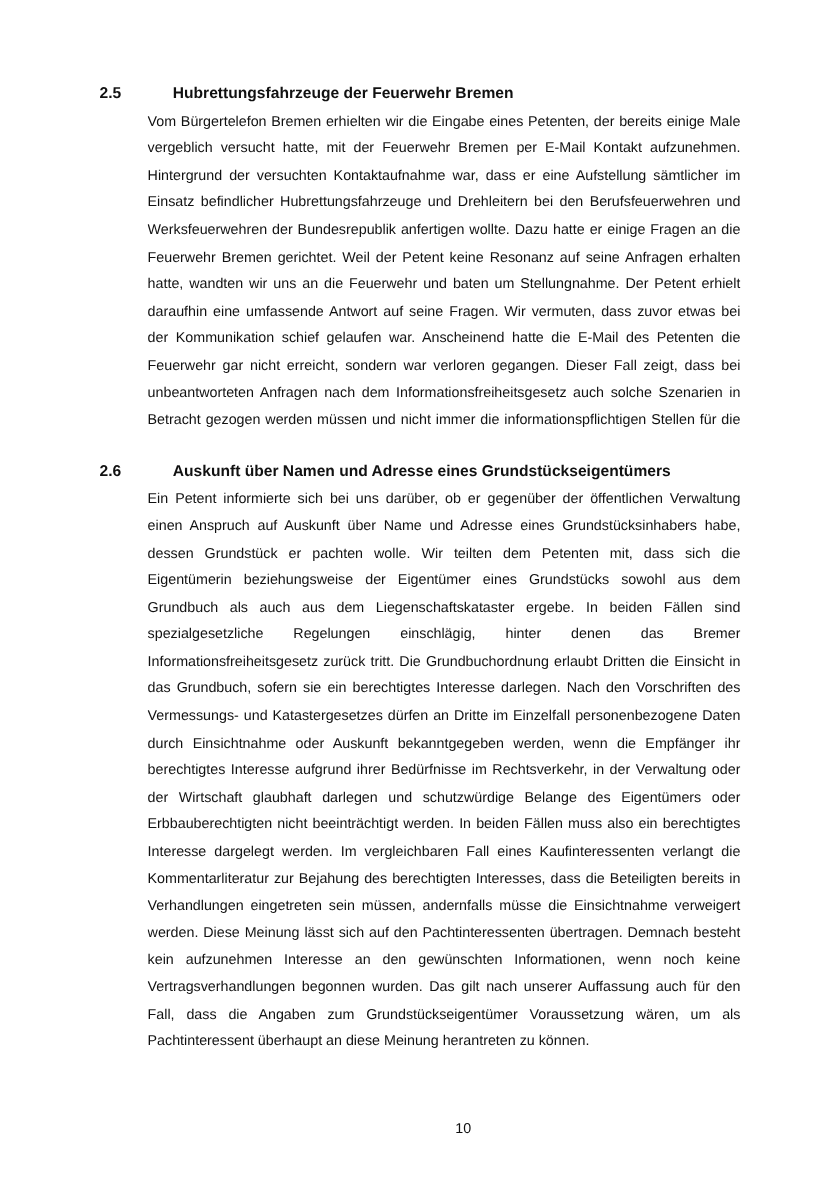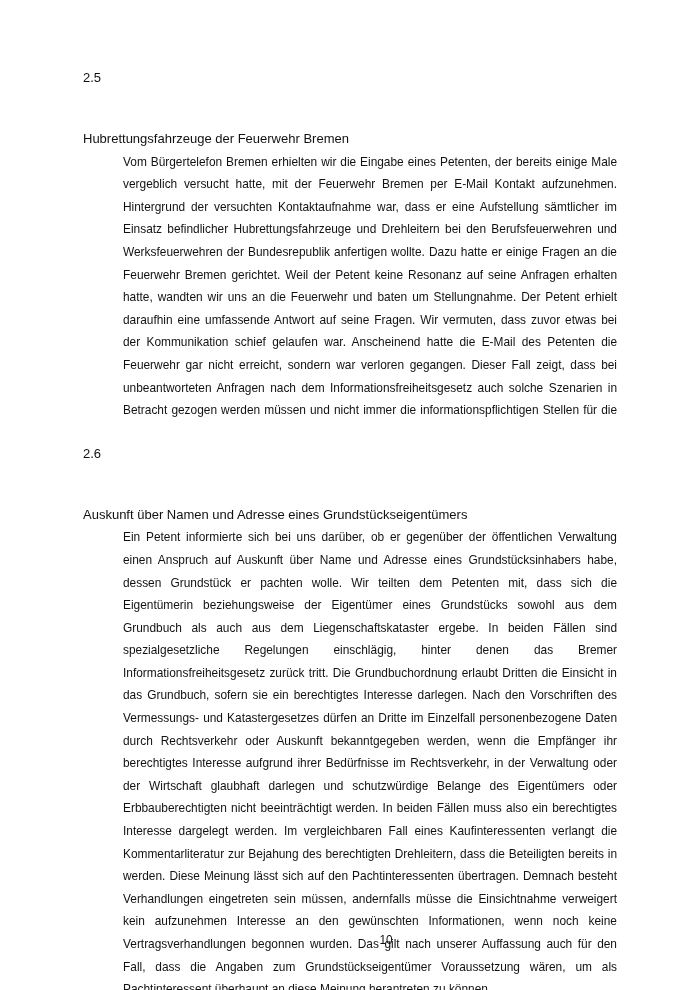--- a/index.html
+++ b/index.html
@@ -20,25 +20,24 @@
     position: absolute;
     left: 83px;
     top: 67px;
     width: 534px;
   }
   .section + .section {
     margin-top: 21px;
   }
   .heading {
     display: flex;
-    font-weight: normal;
+    font-weight: bold;
     font-size: 13px;
     line-height: 22.6px;
     white-space: nowrap;
-    flex-direction: column;
   }
   .hnum {
     flex: 0 0 61px;
     width: 61px;
   }
   .htitle {
     flex: 1 1 auto;
   }
   .para {
     font-size: 11.9px;
@@ -109,28 +108,28 @@
         <div class="para">
           <div class="line">Ein Petent informierte sich bei uns darüber, ob er gegenüber der öffentlichen Verwaltung</div>
           <div class="line">einen Anspruch auf Auskunft über Name und Adresse eines Grundstücksinhabers habe,</div>
           <div class="line">dessen Grundstück er pachten wolle. Wir teilten dem Petenten mit, dass sich die</div>
           <div class="line">Eigentümerin beziehungsweise der Eigentümer eines Grundstücks sowohl aus dem</div>
           <div class="line">Grundbuch als auch aus dem Liegenschaftskataster ergebe. In beiden Fällen sind</div>
           <div class="line">spezialgesetzliche Regelungen einschlägig, hinter denen das Bremer</div>
           <div class="line">Informationsfreiheitsgesetz zurück tritt. Die Grundbuchordnung erlaubt Dritten die Einsicht in</div>
           <div class="line">das Grundbuch, sofern sie ein berechtigtes Interesse darlegen. Nach den Vorschriften des</div>
           <div class="line">Vermessungs- und Katastergesetzes dürfen an Dritte im Einzelfall personenbezogene Daten</div>
-          <div class="line">durch Rechtsverkehr oder Auskunft bekanntgegeben werden, wenn die Empfänger ihr</div>
+          <div class="line">durch Einsichtnahme oder Auskunft bekanntgegeben werden, wenn die Empfänger ihr</div>
           <div class="line">berechtigtes Interesse aufgrund ihrer Bedürfnisse im Rechtsverkehr, in der Verwaltung oder</div>
           <div class="line">der Wirtschaft glaubhaft darlegen und schutzwürdige Belange des Eigentümers oder</div>
           <div class="line">Erbbauberechtigten nicht beeinträchtigt werden. In beiden Fällen muss also ein berechtigtes</div>
           <div class="line">Interesse dargelegt werden. Im vergleichbaren Fall eines Kaufinteressenten verlangt die</div>
-          <div class="line">Kommentarliteratur zur Bejahung des berechtigten Drehleitern, dass die Beteiligten bereits in</div>
+          <div class="line">Kommentarliteratur zur Bejahung des berechtigten Interesses, dass die Beteiligten bereits in</div>
+          <div class="line">Verhandlungen eingetreten sein müssen, andernfalls müsse die Einsichtnahme verweigert</div>
           <div class="line">werden. Diese Meinung lässt sich auf den Pachtinteressenten übertragen. Demnach besteht</div>
-          <div class="line">Verhandlungen eingetreten sein müssen, andernfalls müsse die Einsichtnahme verweigert</div>
           <div class="line">kein aufzunehmen Interesse an den gewünschten Informationen, wenn noch keine</div>
           <div class="line">Vertragsverhandlungen begonnen wurden. Das gilt nach unserer Auffassung auch für den</div>
           <div class="line">Fall, dass die Angaben zum Grundstückseigentümer Voraussetzung wären, um als</div>
           <div class="line last">Pachtinteressent überhaupt an diese Meinung herantreten zu können.</div>
         </div>
       </section>
     </div>
   <div class="page-number">10</div>
 </div>
 

